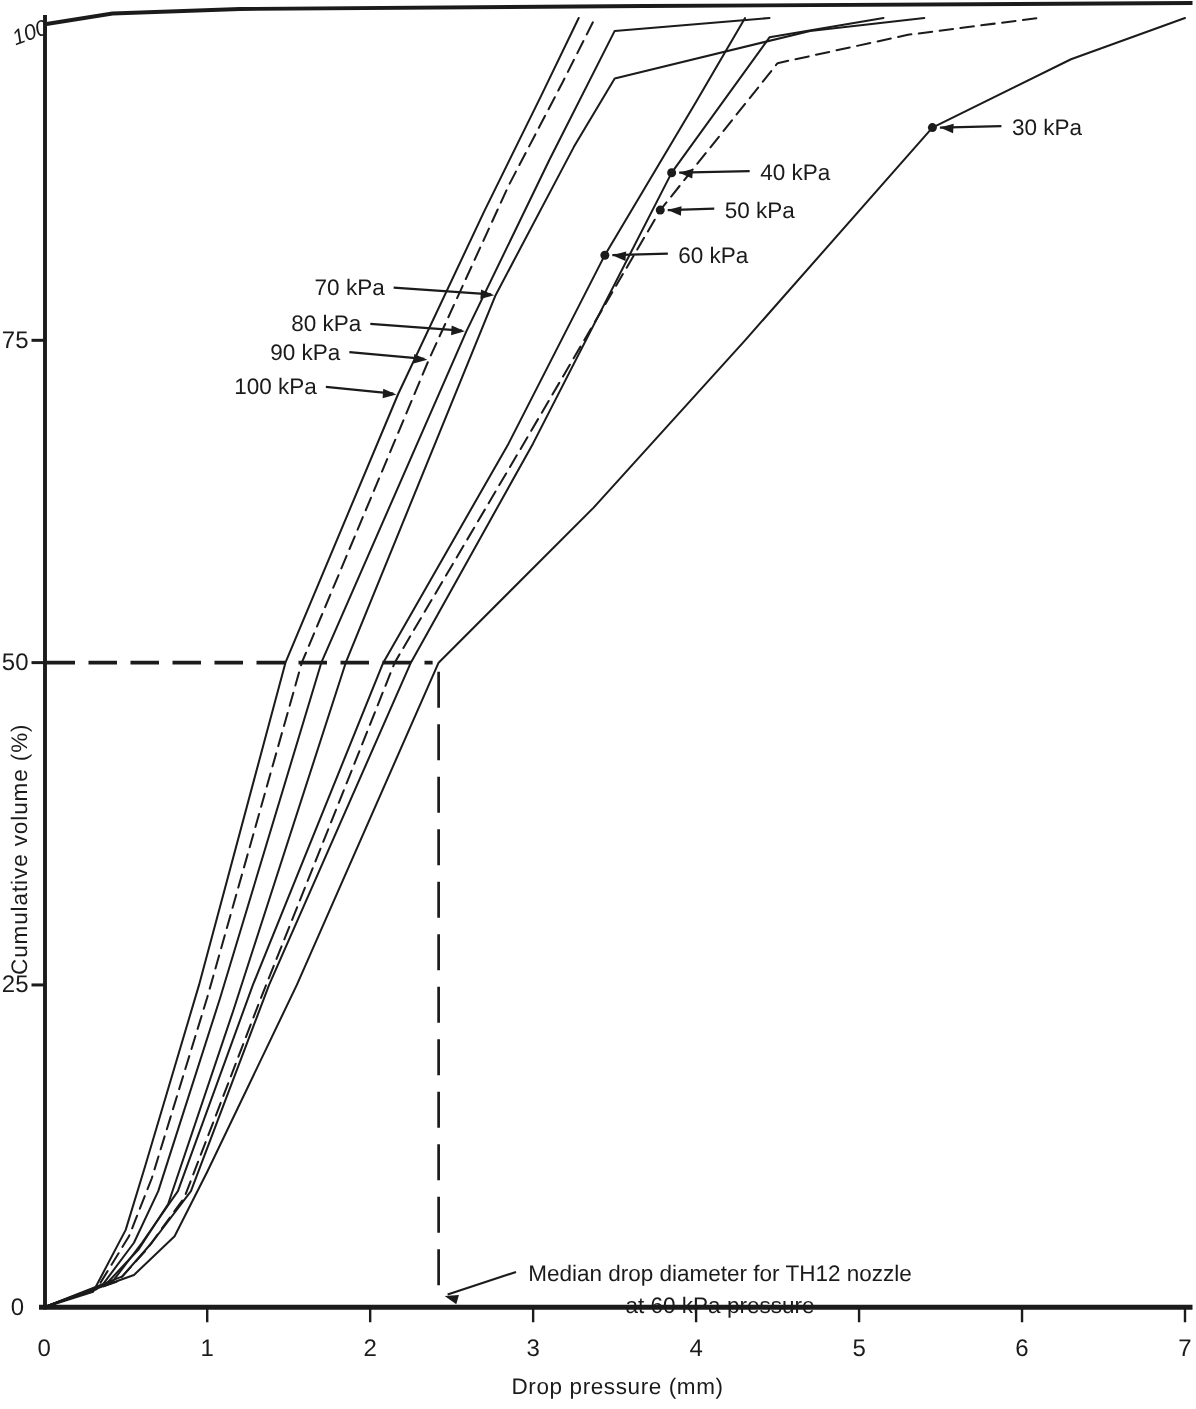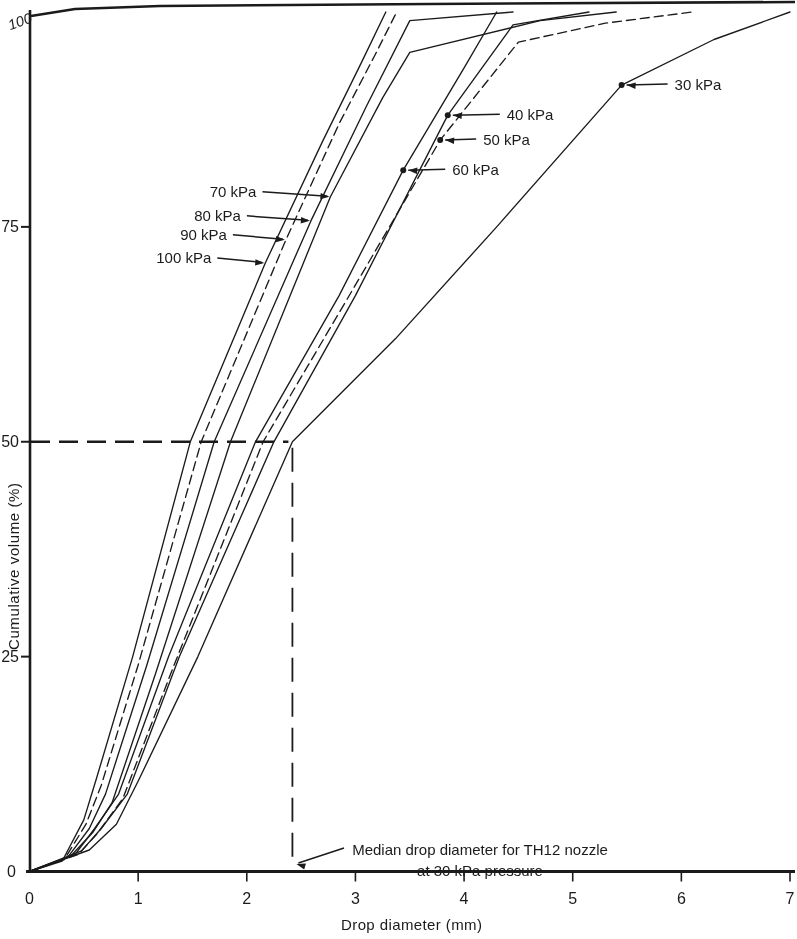--- a/index.html
+++ b/index.html
@@ -88,18 +88,18 @@
       <circle cx="447.77500000000003" cy="115.13999999999999" r="3" fill="#1b1b1b"></circle>
       <line x1="452.77500000000003" y1="115.13999999999999" x2="499.77500000000003" y2="114.13999999999999" stroke="#1b1b1b" stroke-width="1.5"></line>
       <polygon points="452.77500000000003,115.13999999999999 461.97629716831966,112.57560330286567 461.52985573635726,118.96001322452854" fill="#1b1b1b"></polygon>
       <text x="506.77500000000003" y="120.13999999999999" text-anchor="start" class="curve-label">40 kPa</text>
       <circle cx="621.6035714285714" cy="85.0575" r="3" fill="#1b1b1b"></circle>
       <line x1="626.6035714285714" y1="85.0575" x2="667.6035714285714" y2="84.0575" stroke="#1b1b1b" stroke-width="1.5"></line>
       <polygon points="626.6035714285714,85.0575 635.8048685968911,82.49310330286569 635.3584271649286,88.87751322452856" fill="#1b1b1b"></polygon>
       <text x="674.6035714285714" y="90.0575" text-anchor="start" class="curve-label">30 kPa</text>
     </svg>
   <div class="ylabel">Cumulative volume (%)</div>
-  <div class="xlabel">Drop diameter (mm)</div>
+  <div class="xlabel">Drop pressure (mm)</div>
   <div class="median">
     <div>Median drop diameter for TH12 nozzle</div>
-    <div>at 30 kPa pressure</div>
+    <div>at 60 kPa pressure</div>
   </div>
 </div>
 
 </body></html>

